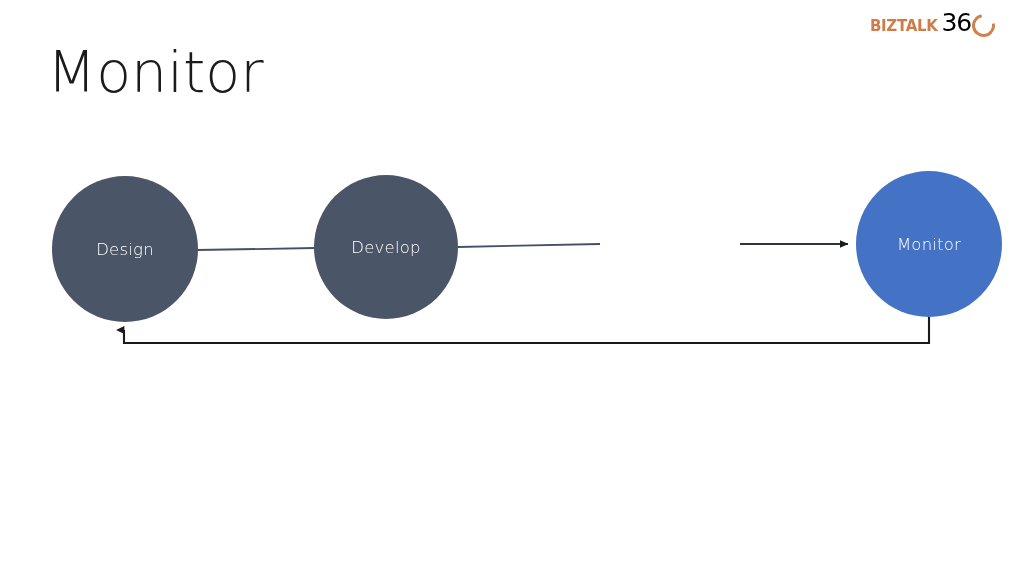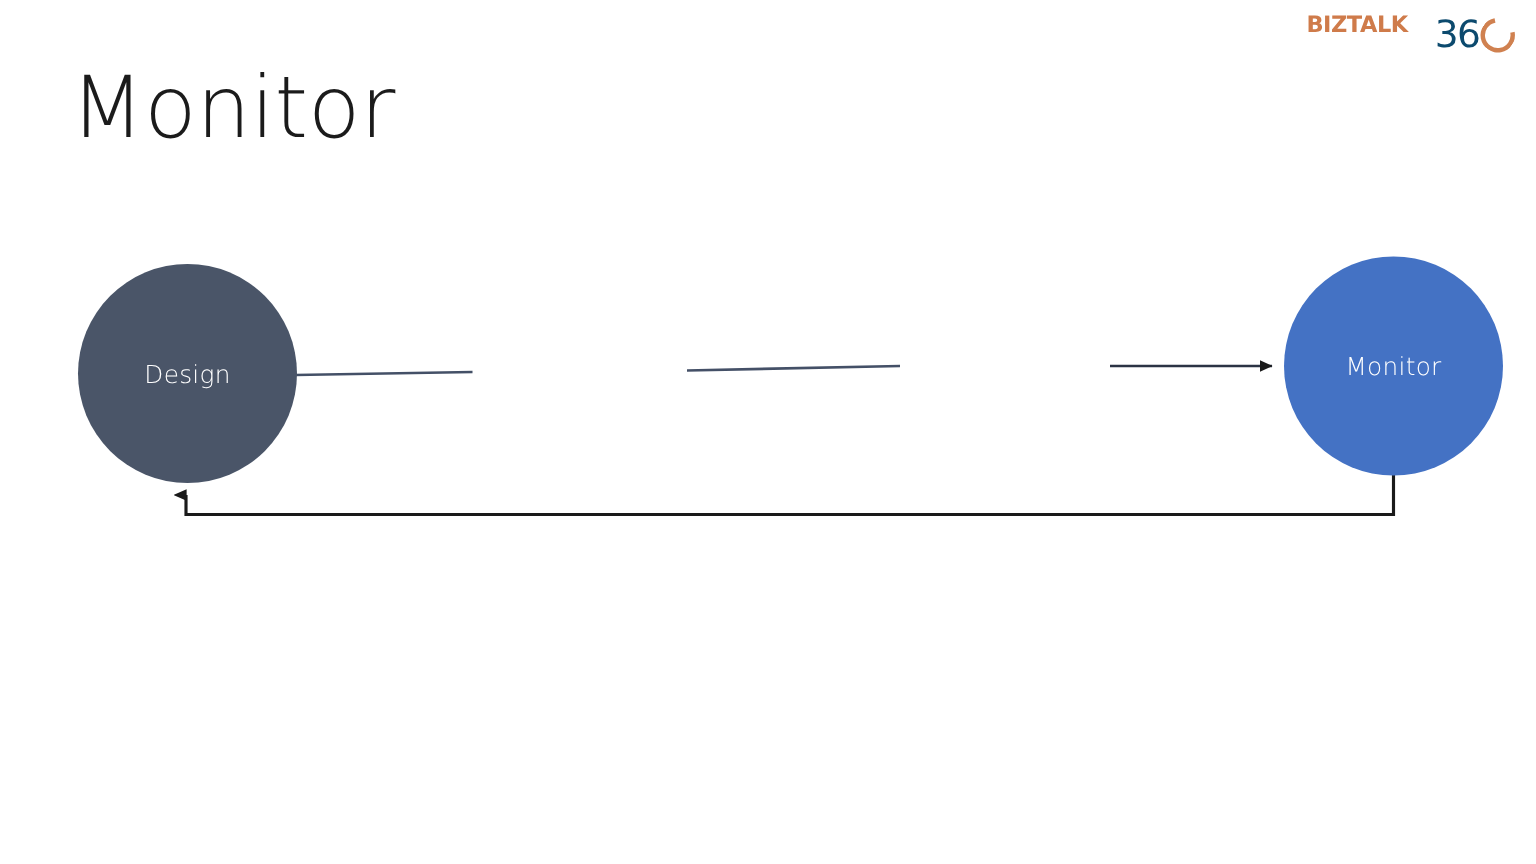--- a/index.html
+++ b/index.html
@@ -15,41 +15,41 @@
     position: relative;
     width: 1024px;
     height: 576px;
     background: #ffffff;
     overflow: hidden;
   }
 
   
   #logo {
     position: absolute;
-    right: 14px;
+    right: 29px;
     top: 9px;
     display: flex;
-    align-items: flex-start;
+    align-items: flex-end;
     line-height: 1;
     white-space: nowrap;
   }
   #logo-wordmark {
     font-family: "DejaVu Sans", sans-serif;
     font-weight: bold;
     font-size: 15px;
     letter-spacing: -0.3px;
     color: #cf7b4a;
   }
   #logo-360 {
     font-family: "DejaVu Sans", sans-serif;
     font-size: 25px;
     font-weight: normal;
     letter-spacing: -1.2px;
-    color: #0c4a6e;
-    margin-left: 18px;
+    color: #000000;
+    margin-left: 4px;
     position: relative;
     top: 1px;
   }
   #logo-ring {
     display: inline-block;
     width: 17px;
     height: 17px;
     border: 3.2px solid #d08150;
     border-radius: 50%;
     border-top-color: transparent;
@@ -135,20 +135,23 @@
 
       <line x1="740" y1="232" x2="848" y2="232" stroke="#2b3344" stroke-width="1.8" marker-end="url(#arrow-right)"></line>
 
       <path d="M 929,300 L 929,331 L 124,331 L 124,318" fill="none" stroke="#1a1a1a" stroke-width="2.1" marker-end="url(#arrow-up)"></path>
     </svg>
 
     <div class="node" style="left:52px; top:164px; width:146px; height:146px; background:#4a5568;">
       <span class="node-label">Design</span>
     </div>
 
+    <div class="node" style="left:314px; top:163px; width:144px; height:144px; background:#4a5568;">
+      <span class="node-label">Develop</span>
+    </div>
 
 
     <div class="node" style="left:856px; top:159px; width:146px; height:146px; background:#4472c4;">
       <span class="node-label">Monitor</span>
     </div>
 
   </div>
 
 </div>
 

